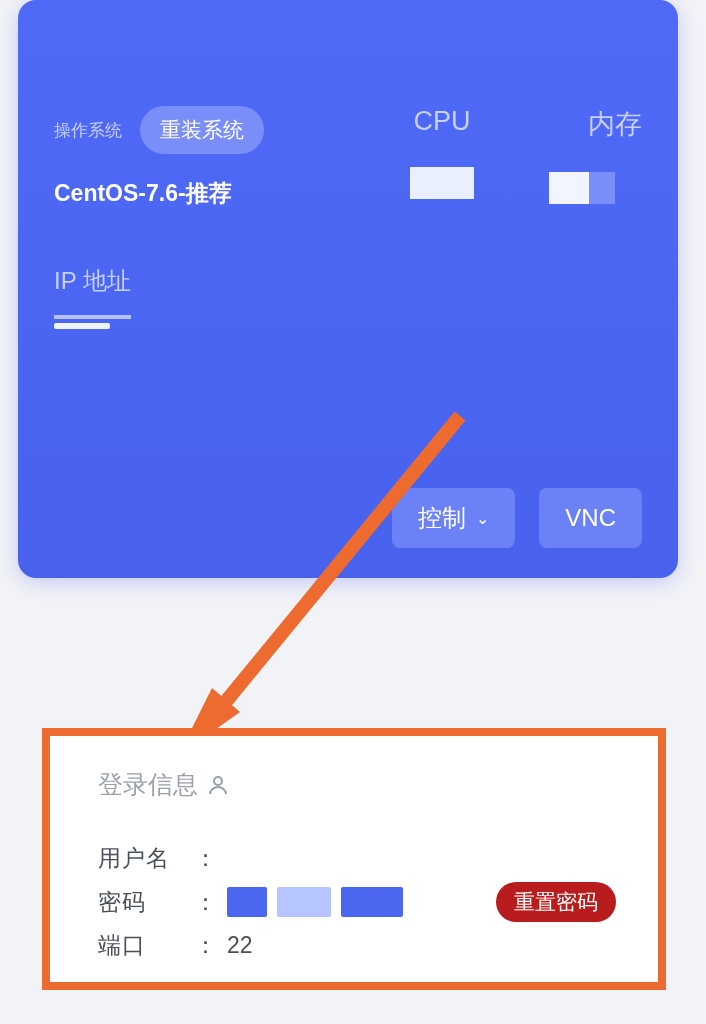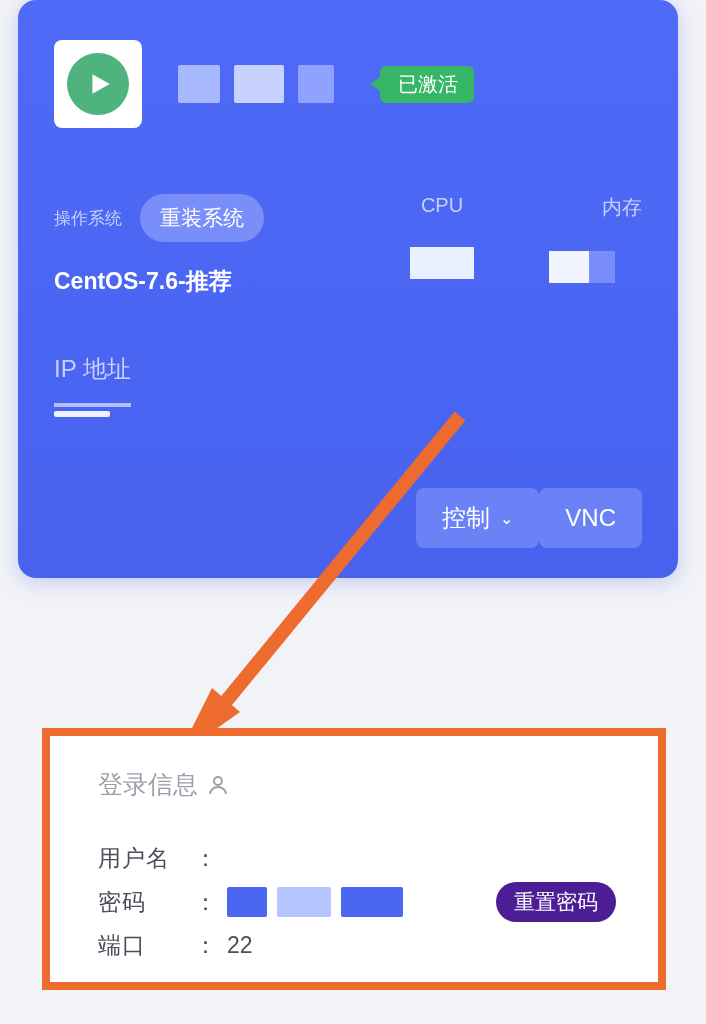--- a/index.html
+++ b/index.html
@@ -97,21 +97,21 @@
   }
   .os-value {
     font-size: 23px; font-weight: 700; color: #fff;
   }
 
   .stat-col {
     width: 120px;
     text-align: center;
   }
   .stat-col + .stat-col { margin-left: 20px; text-align: right; }
-  .stat-head { color: #c7d0ff; font-size: 20px; margin-bottom: 30px; }
+  .stat-head { color: #c7d0ff; font-size: 27px; margin-bottom: 30px; }
   .stat-box-row { display: flex; justify-content: center; gap: 0; }
   .stat-box { height: 32px; background: #eaf0ff; }
   .sb-cpu { width: 64px; }
   .sb-mem1 { width: 40px; background: #f2f5ff; }
   .sb-mem2 { width: 26px; background: #7a8ef9; }
 
   
   .ip-row { margin-top: 56px; }
   .ip-label {
     color: #c7d0ff; font-size: 24px;
@@ -119,21 +119,21 @@
     display: inline-block; padding-bottom: 18px;
   }
   .ip-underline-short {
     width: 56px; height: 6px; background: #eef2ff; margin-top: 4px; border-radius: 2px;
   }
 
   
   .btn-row {
     position: absolute;
     right: 36px; bottom: 30px;
-    display: flex; 
+    display: flex; gap: 24px;
   }
   .btn {
     background: #6b82f7;
     color: #fff;
     font-size: 24px;
     padding: 14px 26px;
     border-radius: 8px;
     display: flex; align-items: center; gap: 10px;
     cursor: pointer;
   }
@@ -163,21 +163,21 @@
   .field-label { min-width: 96px; letter-spacing: 1px; }
   .field-colon { margin-right: 10px; }
   .pw-blocks { display: flex; gap: 10px; }
   .pw-block { height: 30px; border-radius: 2px; }
   .pw1 { width: 40px; background: #4b67ef; }
   .pw2 { width: 54px; background: #b6c4ff; }
   .pw3 { width: 62px; background: #4b67ef; }
 
   .reset-btn {
     margin-left: auto;
-    background: #4c1d95;
+    background: #b91c1c;
     color: #fff;
     font-size: 21px;
     padding: 6px 18px;
     border-radius: 999px;
     cursor: pointer;
   }
 
   
   .arrow-svg {
     position: absolute;
@@ -194,35 +194,20 @@
   }
   .arrow-svg polygon {
     fill: #ed6b2f;
   }
 </style>
 </head>
 <body>
 
 <div class="card">
 
-  <div class="top-row">
-    <div class="play-tile">
-      <div class="play-circle">
-        <svg viewBox="0 0 24 24">
-            <path d="M5 3l16 9-16 9z"></path>
-          </svg>
-      </div>
-    </div>
-    <div class="name-strip">
-      <div class="name-block nb1"></div>
-      <div class="name-block nb2"></div>
-      <div class="name-block nb3"></div>
-    </div>
-    <div class="status-badge">已激活</div>
-  </div>
 
   <div class="mid-row">
     <div class="os-col">
       <div class="os-head">
         <span class="label-dim">操作系统</span>
         <span class="pill">重装系统</span>
       </div>
       <div class="os-value">CentOS-7.6-推荐</div>
     </div>
 

